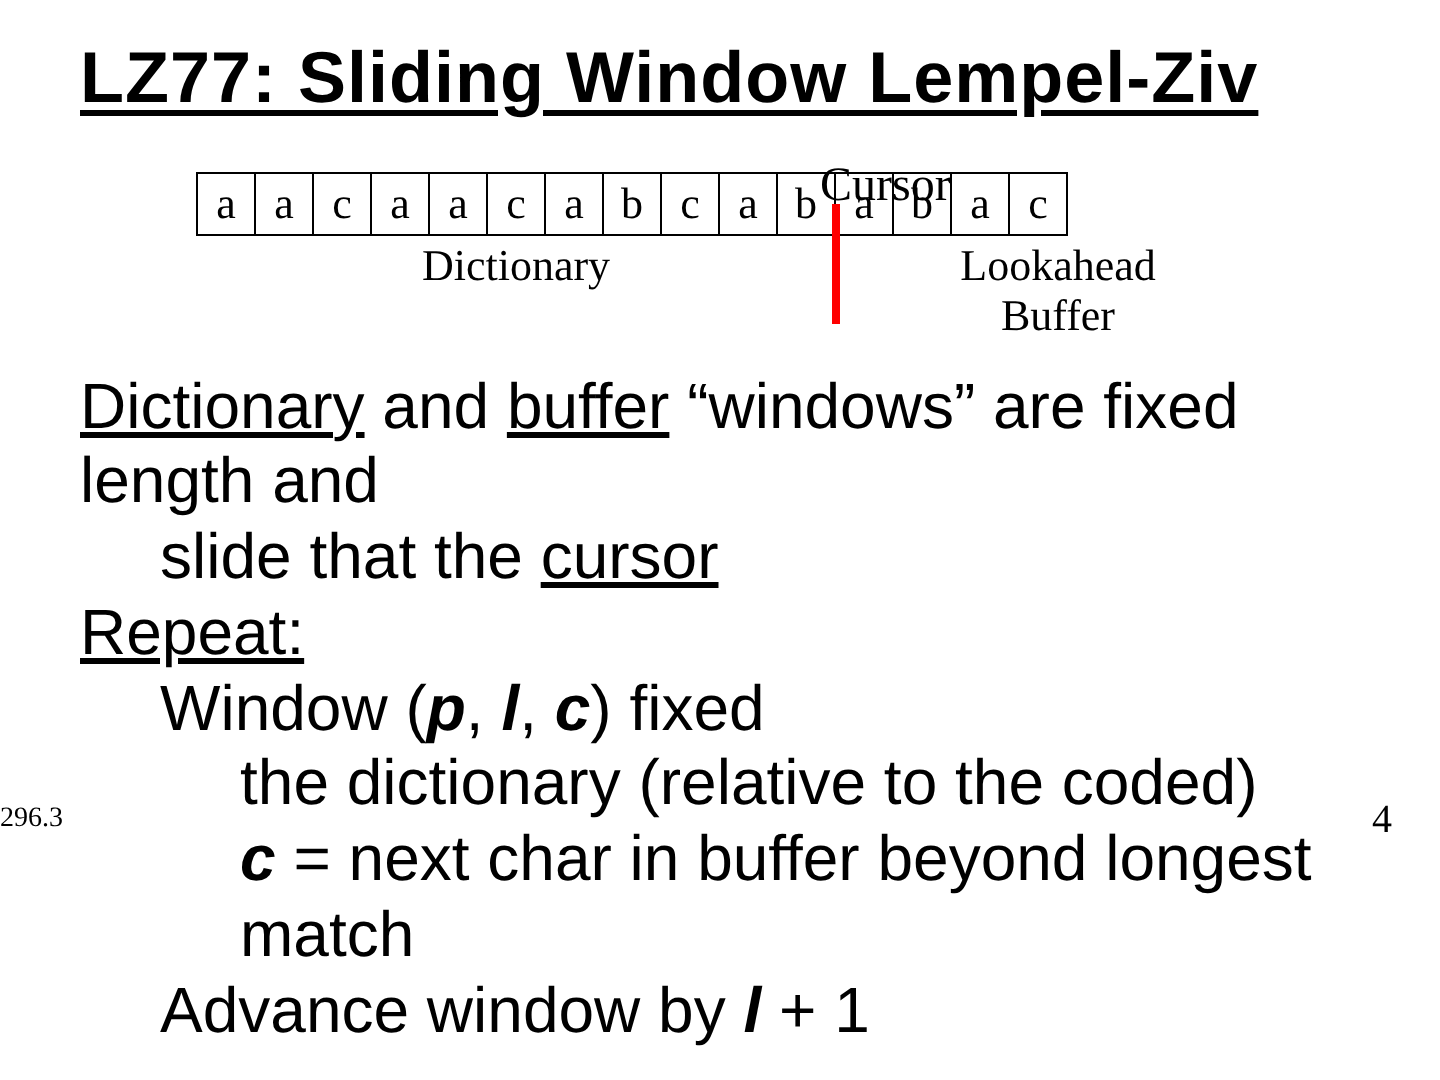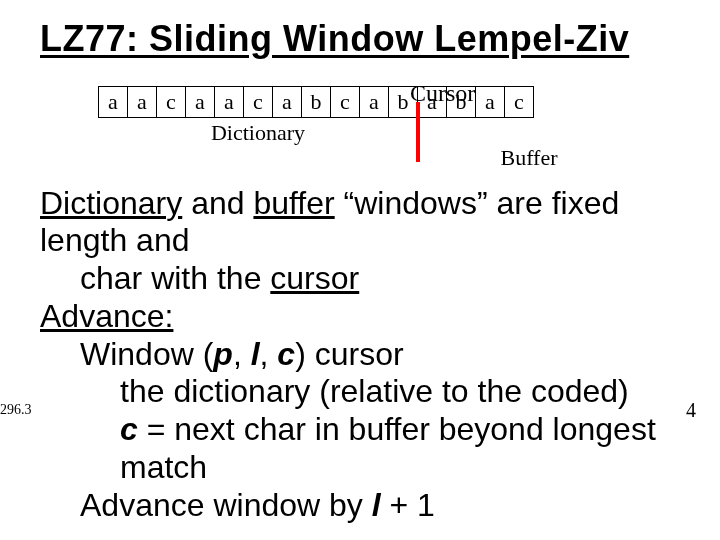--- a/index.html
+++ b/index.html
@@ -131,36 +131,36 @@
       <div class="cell">b</div>
       <div class="cell">a</div>
       <div class="cell">c</div>
     </div>
     <div class="cursor-line"></div>
     <div class="under-labels">
       <div class="under-left">
         <span>Dictionary</span><br>
       </div>
       <div class="under-right">
-        <br>
+        <span>Lookahead</span><br>
         <span>Buffer</span>
       </div>
     </div>
   </div>
 
   <div class="body-text">
     <p>
       <span class="u">Dictionary</span><span> and </span><span class="u">buffer</span><span> “windows” are fixed length and</span>
     </p>
     <p class="indent1">
-      <span>char with the </span><span class="u">cursor</span>
+      <span>slide that the </span><span class="u">cursor</span>
     </p>
-    <p><span class="u">Advance:</span></p>
+    <p><span class="u">Repeat:</span></p>
     <p class="indent1">
-      <span>Window (</span><span class="bi">p</span><span>, </span><span class="bi">l</span><span>, </span><span class="bi">c</span><span>) cursor</span>
+      <span>Window (</span><span class="bi">p</span><span>, </span><span class="bi">l</span><span>, </span><span class="bi">c</span><span>) fixed</span>
     </p>
     <p class="indent2">the dictionary (relative to the coded)</p>
     <p class="indent2">
       <span class="bi">c</span><span> = next char in buffer beyond longest match</span>
     </p>
     <p class="indent1">
       <span>Advance window by </span><span class="bi">l</span><span> + 1</span>
     </p>
   </div>
 

